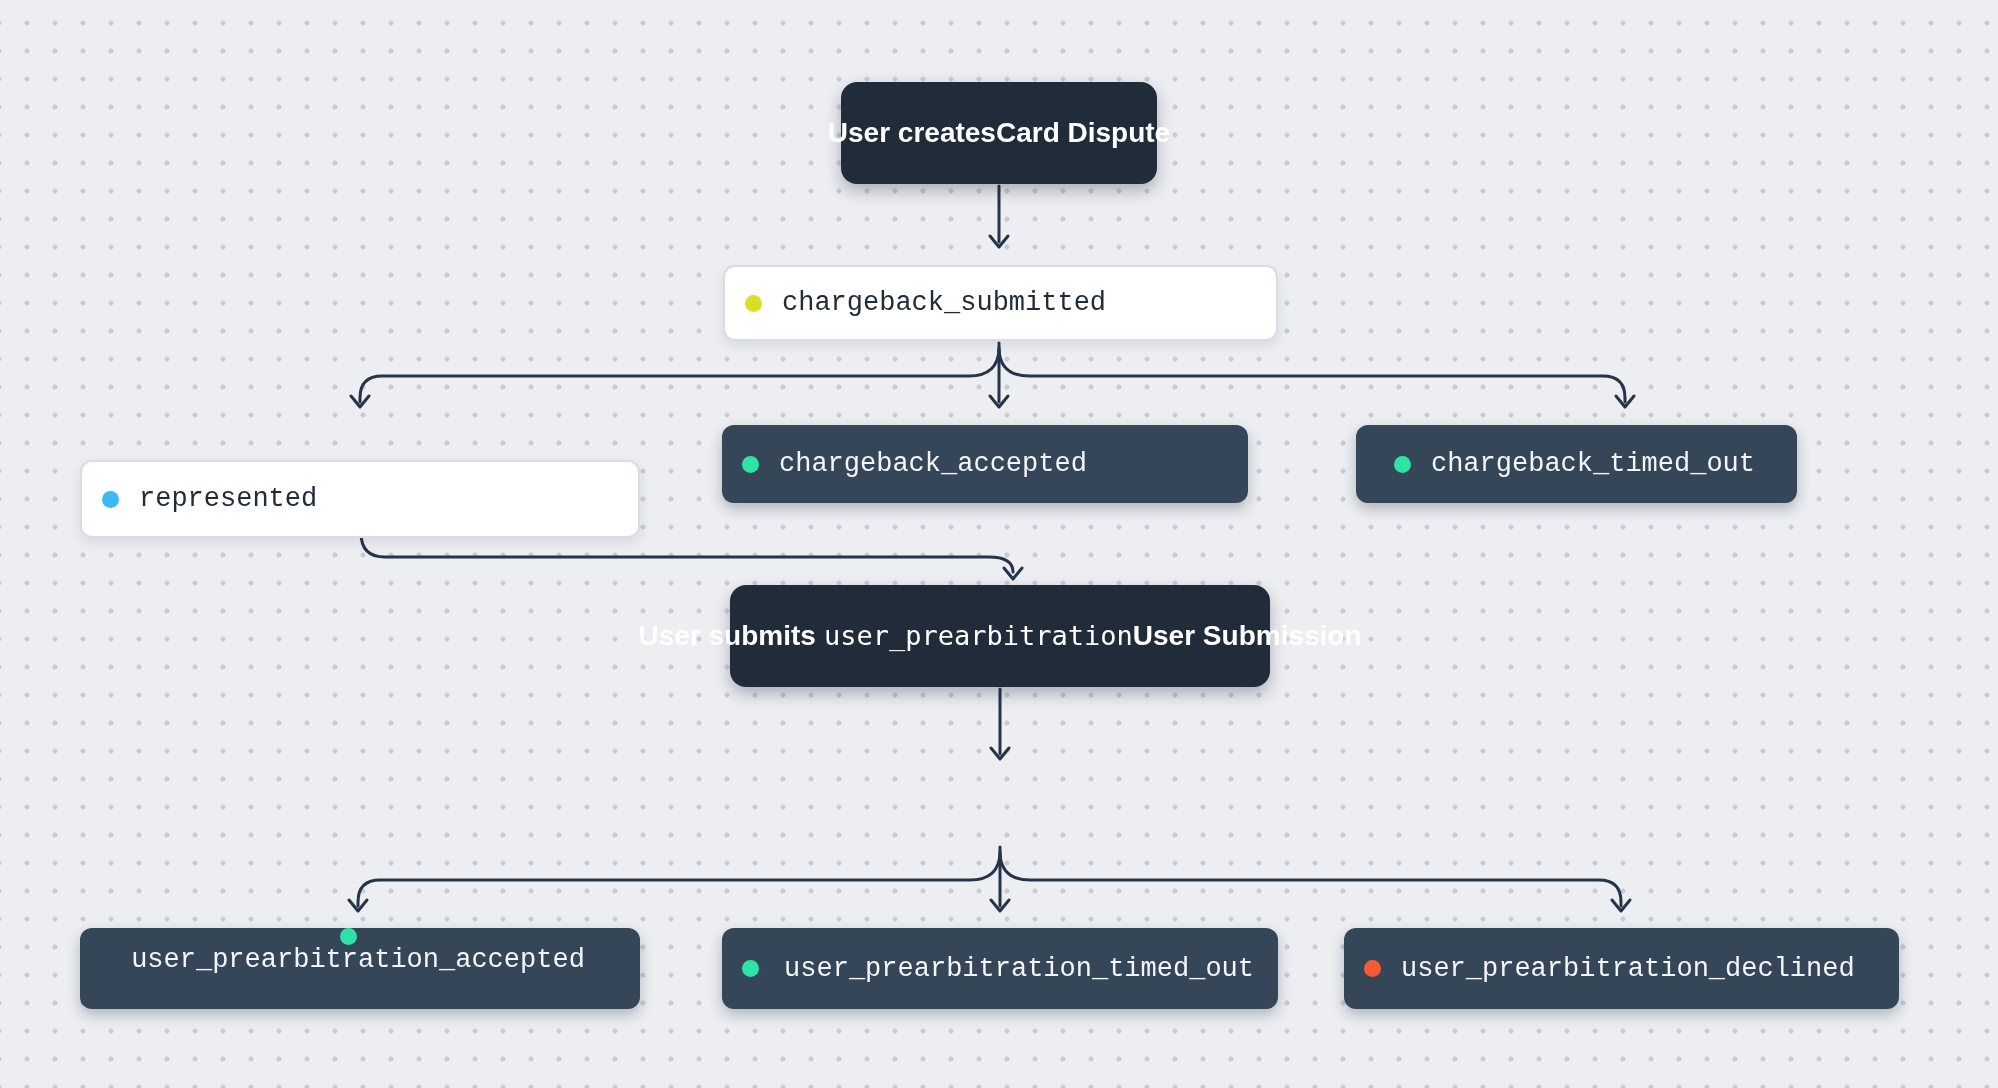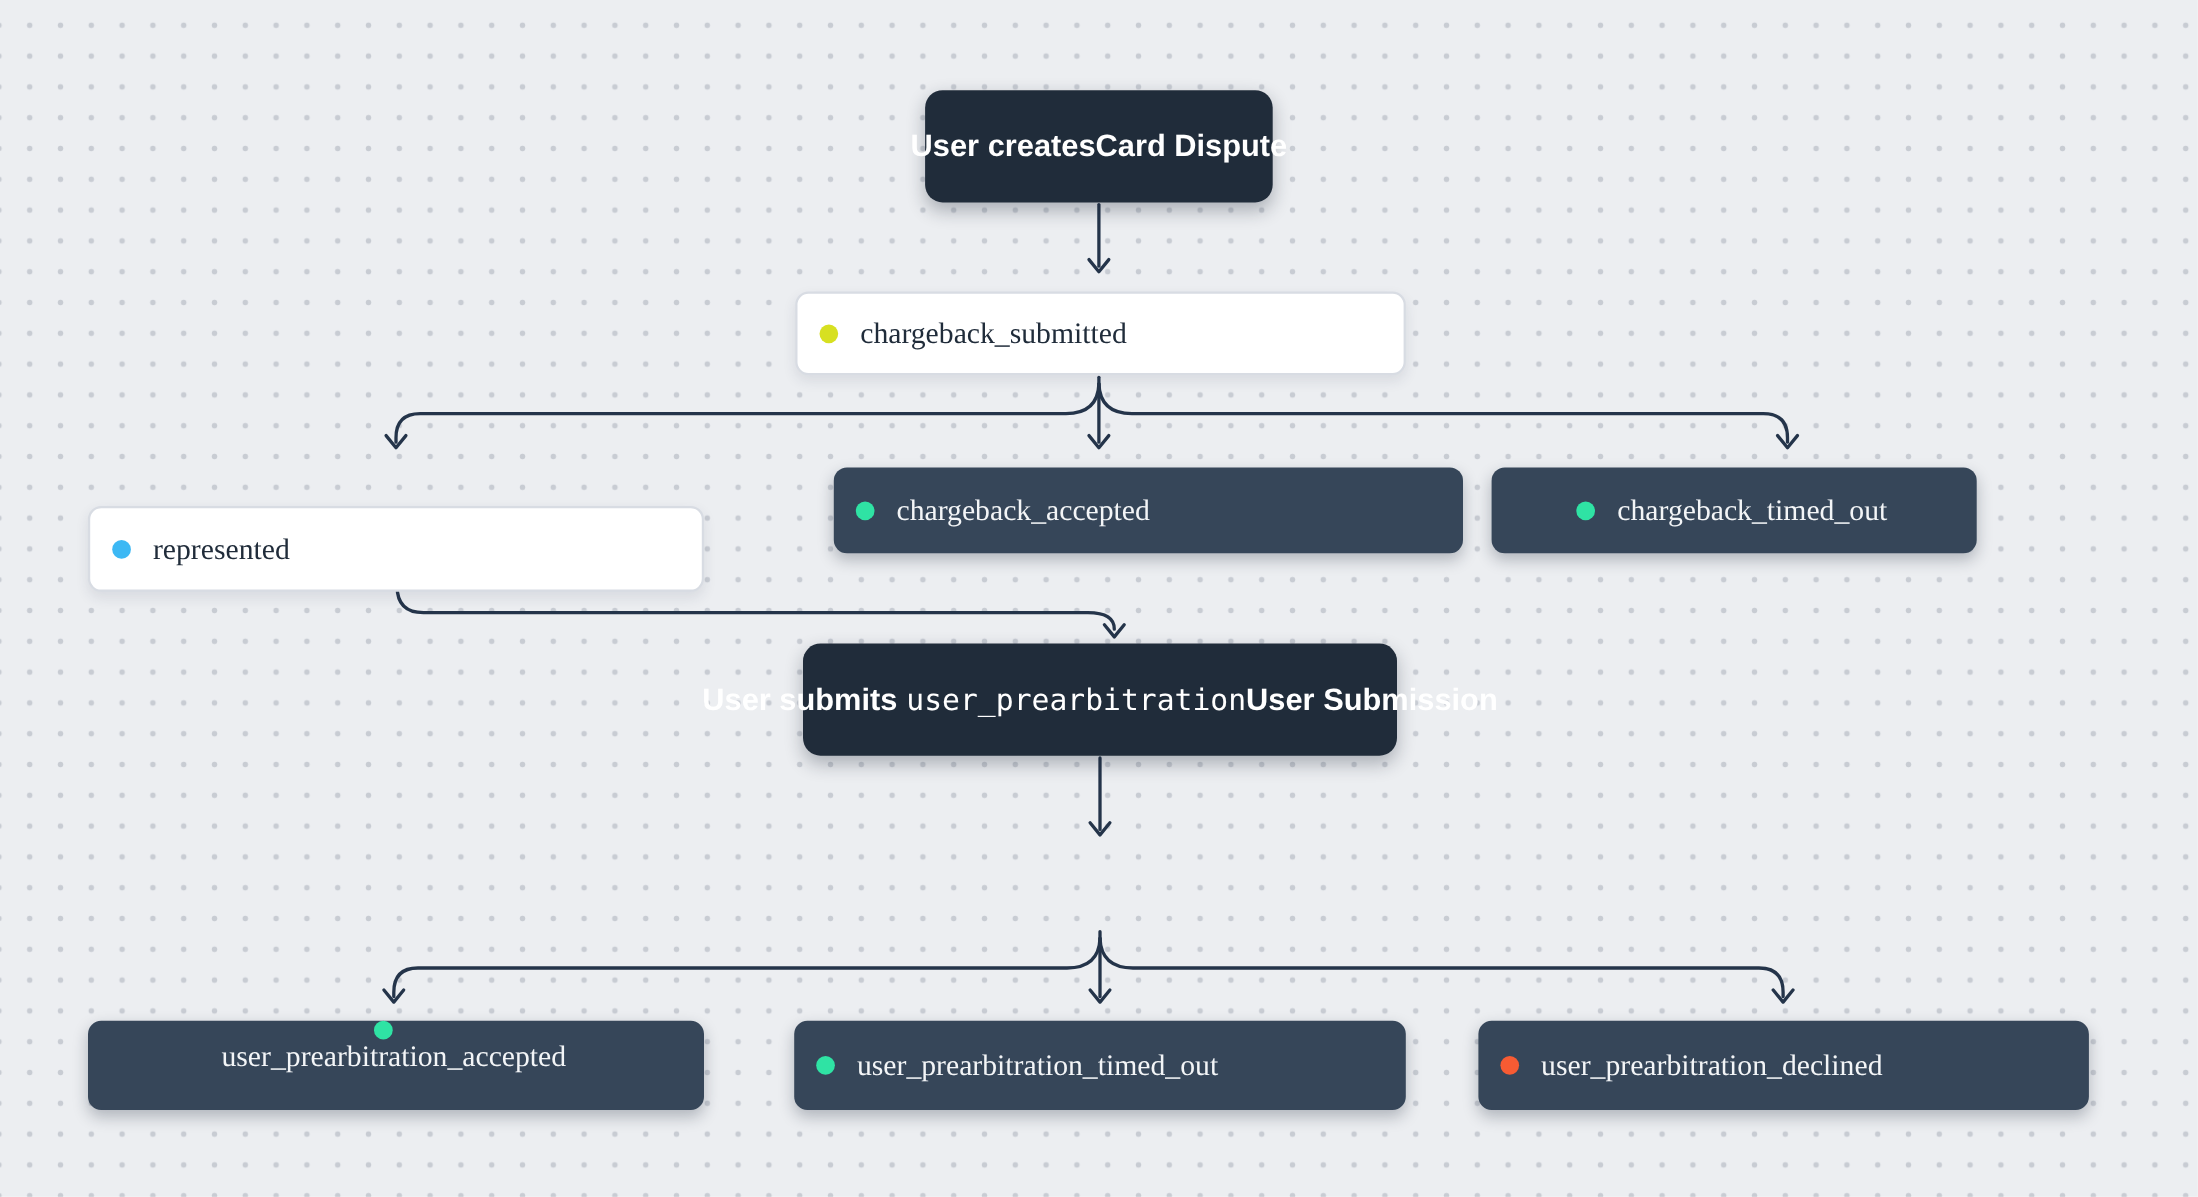--- a/index.html
+++ b/index.html
@@ -34,21 +34,21 @@
     position: absolute;
     display: flex;
     align-items: center;
     box-sizing: border-box;
   }
   .node.state {
     border-radius: 12px;
     padding: 0 24px 0 20px;
   }
   .node.state .label {
-    font-family: Liberation Serif, serif;
+    font-family: Liberation Mono, monospace;
     font-size: 27px;
     letter-spacing: 0px;
     white-space: nowrap;
   }
   .node.state.light {
     background: var(--state-box-light, #ffffff);
     border: 2px solid #d8dce3;
     box-shadow: 0 5px 12px rgba(40, 52, 76, 0.10);
   }
   .node.state.light .label { color: #202c3a; }
@@ -82,26 +82,26 @@
   .action-line .mono {
     font-family: "DejaVu Sans Mono", "Liberation Mono", monospace;
     font-weight: 500;
     font-size: 27px;
     margin-left: 0.30em;
   }
   
   #n-action-create        { left: 841px;  top: 82px;  width: 316px; height: 102px; }
   #n-chargeback-submitted { left: 723px;  top: 265px; width: 555px; height: 76px;  }
   #n-represented          { left: 80px;   top: 425px; width: 560px; height: 78px; margin-top: 35px;  }
-  #n-chargeback-accepted  { left: 722px;  top: 425px; width: 572px; height: 78px; margin-left: 36px;  }
+  #n-chargeback-accepted  { left: 722px;  top: 425px; width: 526px; height: 78px;  }
   #n-chargeback-timed-out { left: 1356px; top: 425px; width: 441px; height: 78px; justify-content: center;  }
   #n-action-prearb        { left: 730px;  top: 585px; width: 540px; height: 102px; }
   #n-prearb-submitted     { left: 723px;  top: 768px; width: 554px; height: 76px;  }
   #n-prearb-accepted      { left: 80px;   top: 928px; width: 560px; height: 81px; flex-direction: column;  }
-  #n-prearb-timed-out     { left: 722px;  top: 928px; width: 556px; height: 81px;  }
+  #n-prearb-timed-out     { left: 722px;  top: 928px; width: 556px; height: 81px; justify-content: space-between;  }
   #n-prearb-declined      { left: 1344px; top: 928px; width: 555px; height: 81px;  }
 </style>
 </head>
 <body>
 
 <div class="canvas">
 
   <svg class="edges" viewBox="0 0 1998 1088" aria-hidden="true">
 
     <path d="M 999 186 L 999 242"></path>

